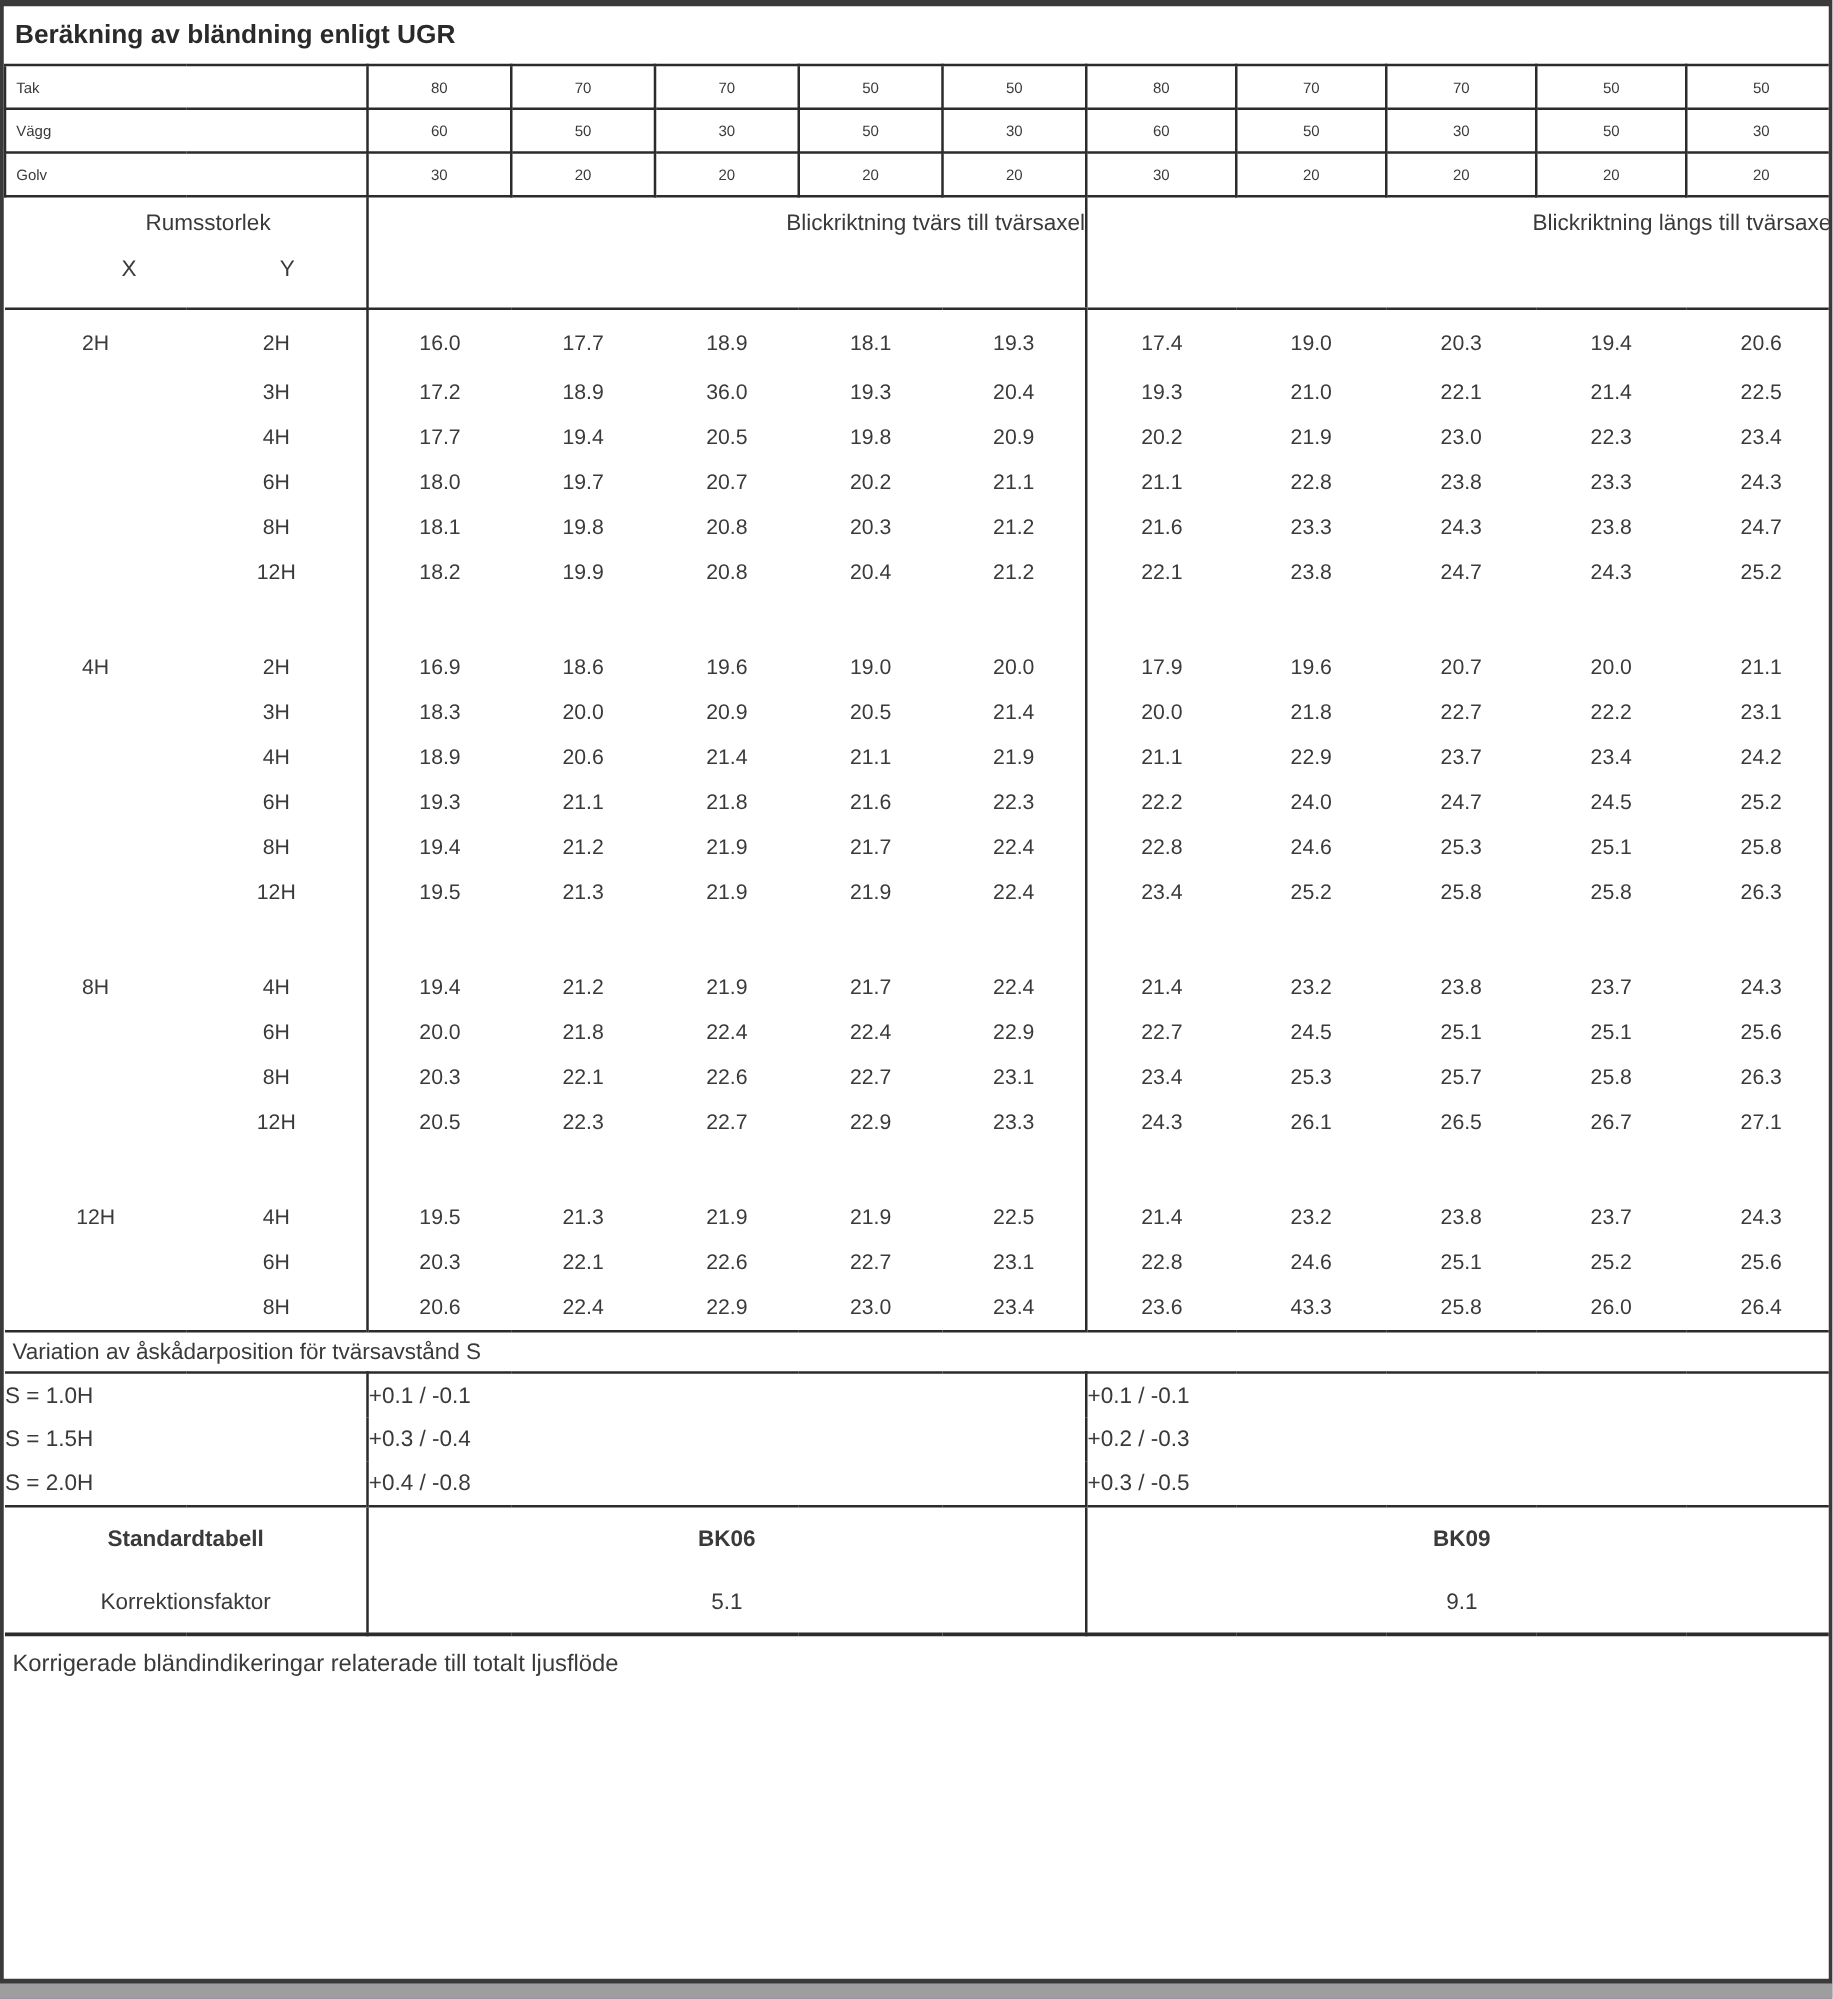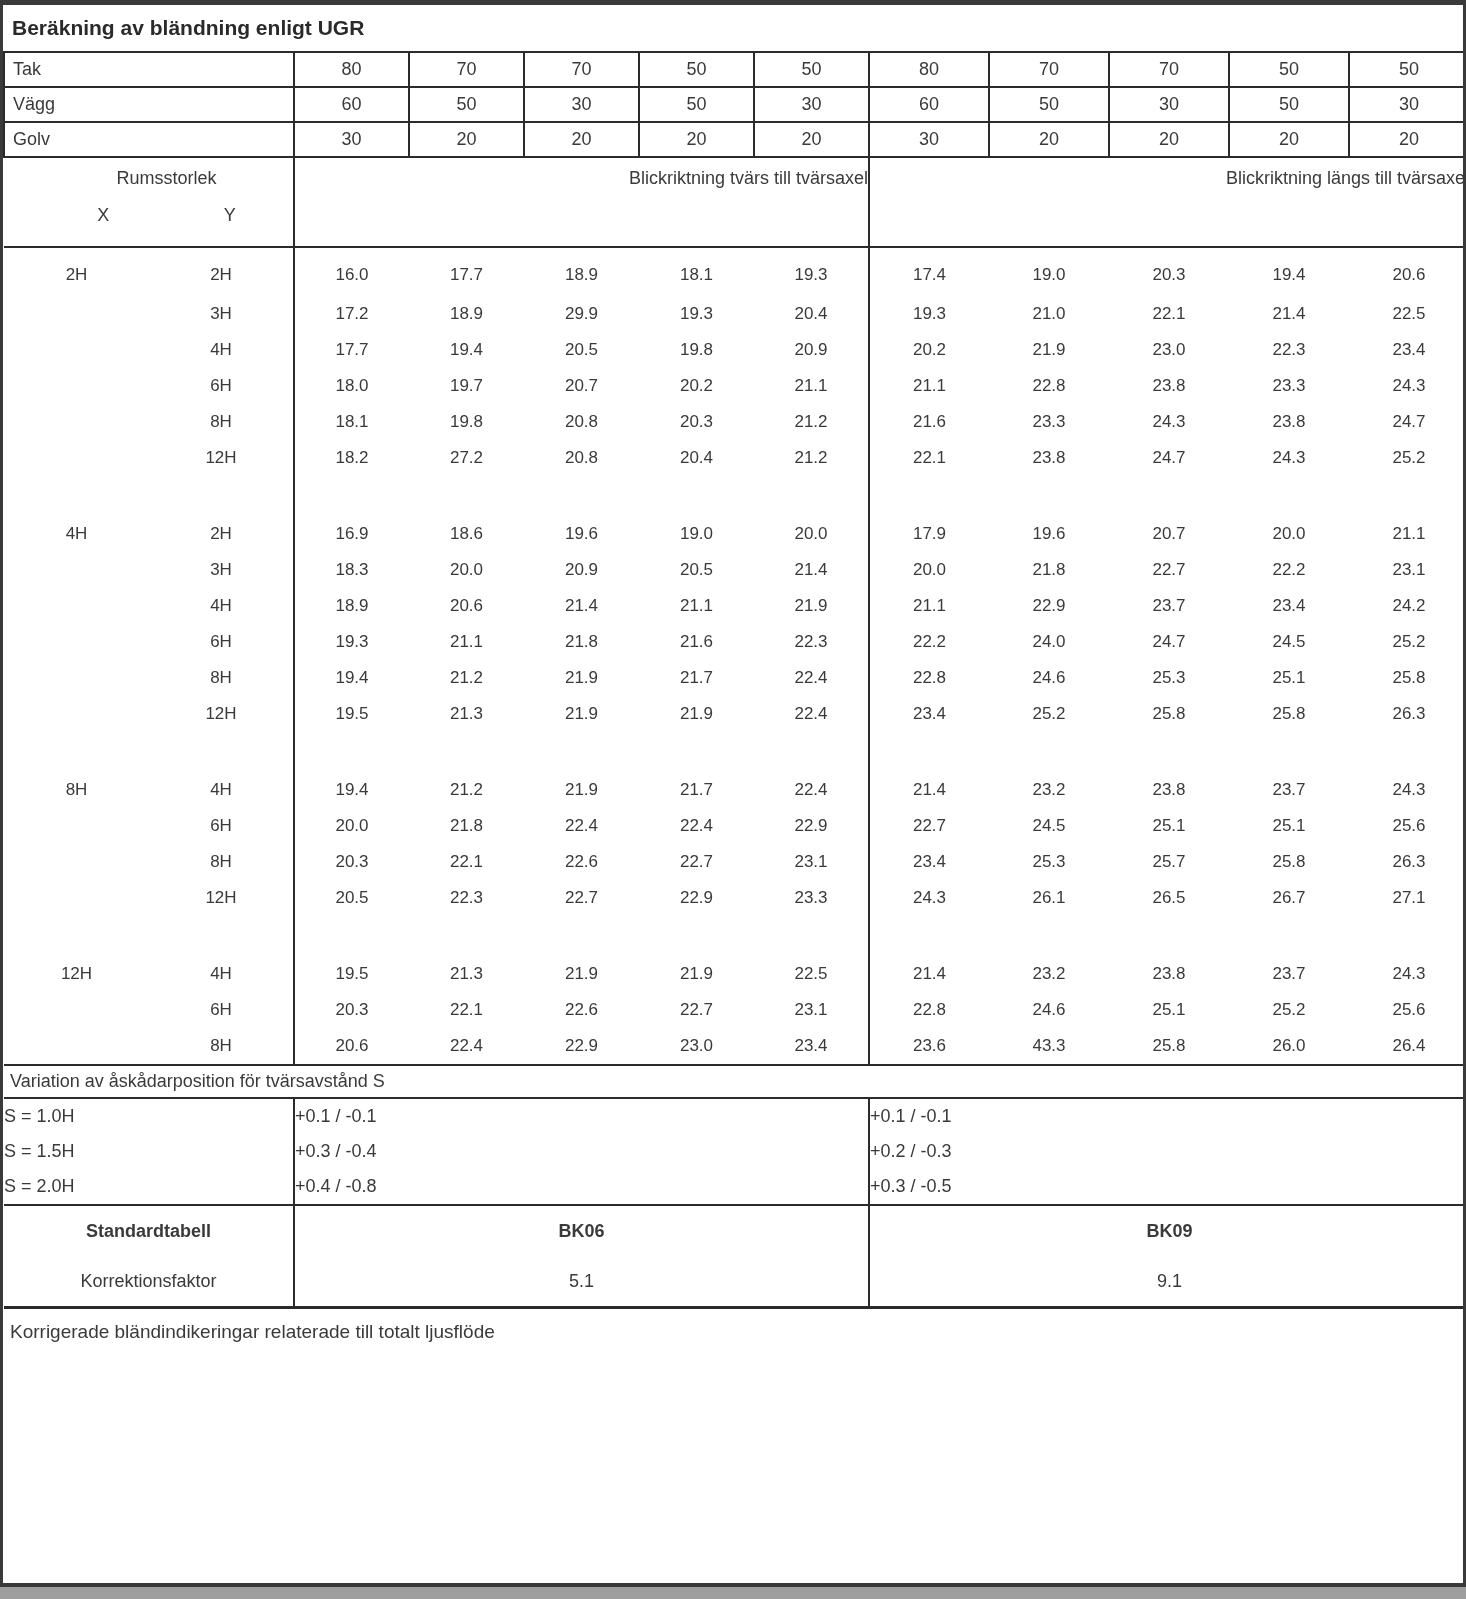--- a/index.html
+++ b/index.html
@@ -41,21 +41,21 @@
     height:46px;
     font-size:21px; font-weight:bold; color:#2a2a2a;
     text-align:left; padding-left:8px;
     border-bottom:2px solid var(--line,#2b2b2b);
   }
   
   .surface-row td {
     height:33px;
     border:2px solid var(--line,#2b2b2b);
     text-align:center;
-    font-size:18px;
+    font-size:12px;
   }
   .surface-row td.cell-label {
     text-align:left; padding-left:8px;
   }
   
   .r-head td {
     height:78px;
     vertical-align:top;
     border-bottom:2px solid var(--line,#2b2b2b);
     font-size:18px;
@@ -181,21 +181,21 @@
             <td>19.0</td>
             <td>20.3</td>
             <td>19.4</td>
             <td>20.6</td>
           </tr>
           <tr class="d-row">
             <td></td>
             <td class="vr">3H</td>
             <td>17.2</td>
             <td>18.9</td>
-            <td>29.9</td>
+            <td>36.0</td>
             <td>19.3</td>
             <td class="vr">20.4</td>
             <td>19.3</td>
             <td>21.0</td>
             <td>22.1</td>
             <td>21.4</td>
             <td>22.5</td>
           </tr>
           <tr class="d-row">
             <td></td>
@@ -236,21 +236,21 @@
             <td>21.6</td>
             <td>23.3</td>
             <td>24.3</td>
             <td>23.8</td>
             <td>24.7</td>
           </tr>
           <tr class="d-row">
             <td></td>
             <td class="vr">12H</td>
             <td>18.2</td>
-            <td>27.2</td>
+            <td>19.9</td>
             <td>20.8</td>
             <td>20.4</td>
             <td class="vr">21.2</td>
             <td>22.1</td>
             <td>23.8</td>
             <td>24.7</td>
             <td>24.3</td>
             <td>25.2</td>
           </tr>
           <tr class="sp-row">

